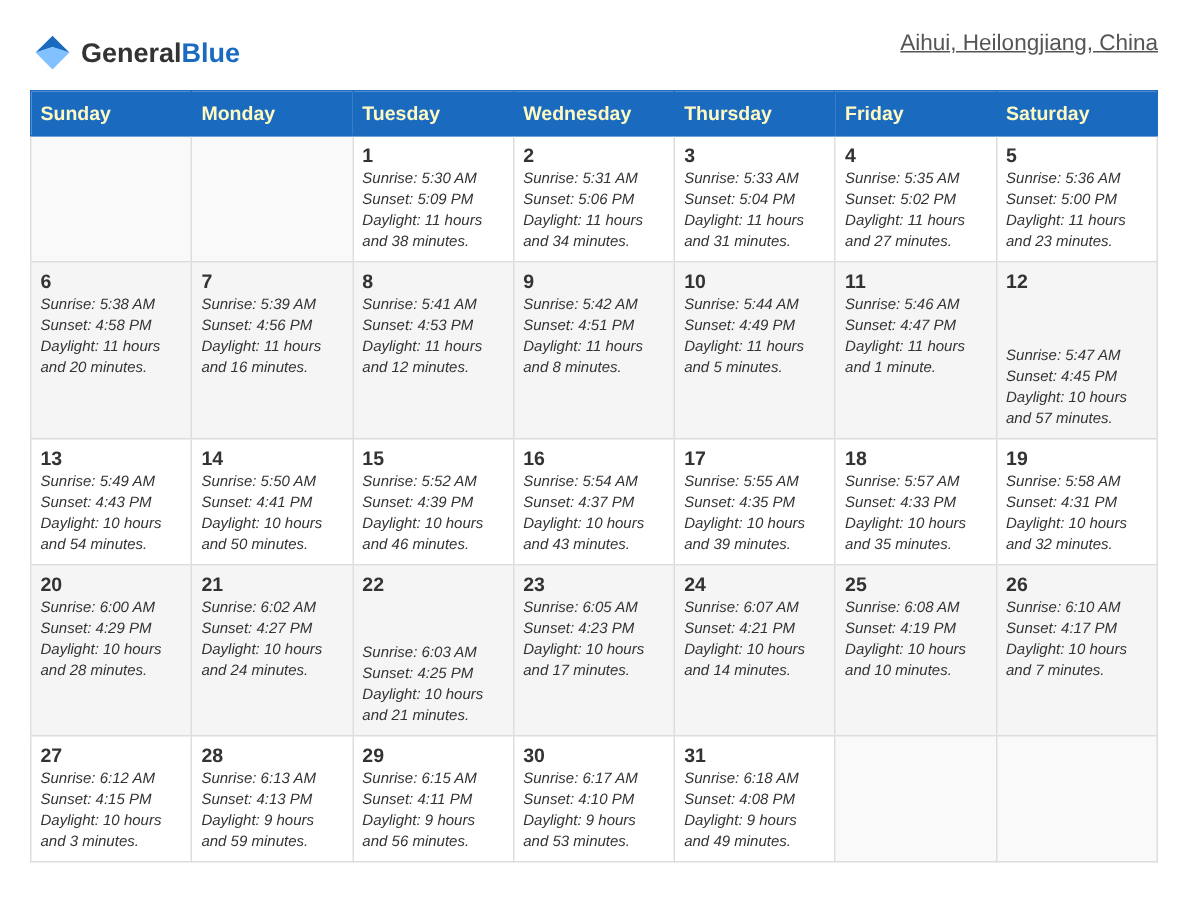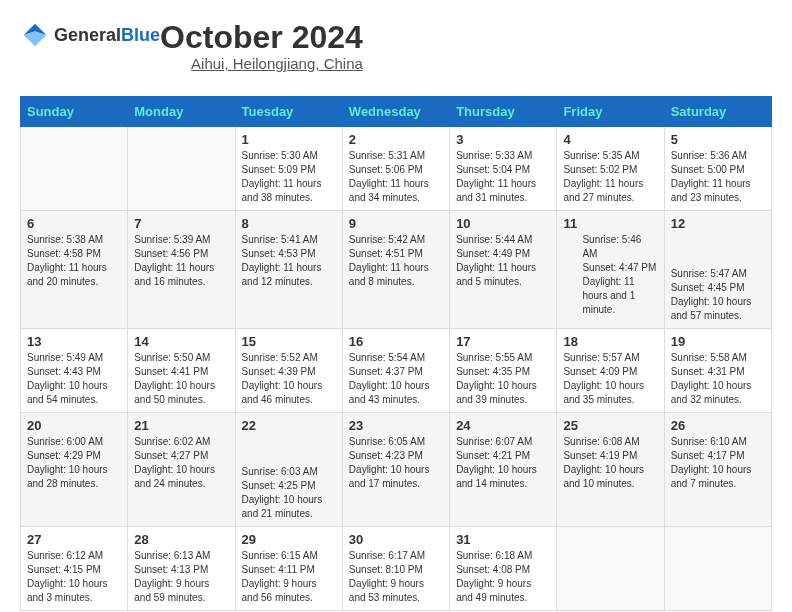--- a/index.html
+++ b/index.html
@@ -6,22 +6,22 @@
     body {
       font-family: Arial, sans-serif;
       background: #fff;
       width: 792px;
       min-height: 612px;
       padding: 20px;
     }
     .header {
       display: flex;
       align-items: flex-start;
-      justify-content: flex-start;
-      margin-bottom: 24px;
+      justify-content: space-between;
+      margin-bottom: 10px;
     }
     .logo {
       display: flex;
       align-items: center;
       gap: 4px;
     }
     .logo-text-general {
       font-size: 18px;
       font-weight: bold;
       color: #333;
@@ -49,21 +49,21 @@
       color: #555;
       text-decoration: underline;
     }
     .calendar {
       width: 100%;
       border-collapse: collapse;
       border: 1px solid #ccc;
     }
     .calendar th {
       background: #1a6bbf;
-      color: #5eead4;
+      color: #fef9c3;
       font-size: 13px;
       font-weight: bold;
       padding: 7px 6px;
       text-align: left;
       border: 1px solid #1a6bbf;
     }
     .calendar td {
       vertical-align: top;
       padding: 5px 6px;
       font-size: 10.5px;
@@ -82,40 +82,40 @@
     .day-number {
       font-size: 13px;
       font-weight: bold;
       display: block;
       margin-bottom: 2px;
     }
     .day-info {
       font-size: 10px;
       line-height: 1.4;
       color: #333;
+      font-style: italic;
     }
     .empty-cell {
       background: #f9f9f9 !important;
     }
   </style>
 </head>
 <body>
 
 <div class="header">
   <div class="logo">
     <svg class="logo-icon" viewBox="0 0 40 40" xmlns="http://www.w3.org/2000/svg">
       <polygon points="20,5 35,20 20,15 5,20" fill="#1a6bbf"></polygon>
       <polygon points="20,15 35,20 20,35 5,20" fill="#4da6ff" opacity="0.7"></polygon>
     </svg>
     <div>
       <span class="logo-text-general">General</span><span class="logo-text-blue">Blue</span>
     </div>
   </div>
   <div class="title-block">
-    <div class="month-title">October 2024</div>
     <div class="location-title">Aihui, Heilongjiang, China</div>
   </div>
 </div>
 
 <table class="calendar">
   <thead>
     <tr>
     <th>Sunday</th>
         <th>Monday</th>
         <th>Tuesday</th>
@@ -186,21 +186,21 @@
 Daylight: 11 hours and 8 minutes.</div>
         </td>
         <td>
           <span class="day-number">10</span>
           <div class="day-info" style="white-space: pre-line;">Sunrise: 5:44 AM
 Sunset: 4:49 PM
 Daylight: 11 hours and 5 minutes.</div>
         </td>
         <td>
           <span class="day-number">11</span>
-          <div class="day-info" style="white-space: pre-line; margin-left: 19px;">Sunrise: 5:46 AM
+          <div class="day-info" style="white-space: pre-line;">Sunrise: 5:46 AM
 Sunset: 4:47 PM
 Daylight: 11 hours and 1 minute.</div>
         </td>
         <td>
           <span class="day-number">12</span>
           <div class="day-info" style="white-space: pre-line; margin-top: 36px;">Sunrise: 5:47 AM
 Sunset: 4:45 PM
 Daylight: 10 hours and 57 minutes.</div>
         </td>
       </tr>
@@ -231,21 +231,21 @@
         </td>
         <td>
           <span class="day-number">17</span>
           <div class="day-info" style="white-space: pre-line;">Sunrise: 5:55 AM
 Sunset: 4:35 PM
 Daylight: 10 hours and 39 minutes.</div>
         </td>
         <td>
           <span class="day-number">18</span>
           <div class="day-info" style="white-space: pre-line;">Sunrise: 5:57 AM
-Sunset: 4:09 PM
+Sunset: 4:33 PM
 Daylight: 10 hours and 35 minutes.</div>
         </td>
         <td>
           <span class="day-number">19</span>
           <div class="day-info" style="white-space: pre-line;">Sunrise: 5:58 AM
 Sunset: 4:31 PM
 Daylight: 10 hours and 32 minutes.</div>
         </td>
       </tr>
       <tr>
@@ -307,21 +307,21 @@
         </td>
         <td>
           <span class="day-number">29</span>
           <div class="day-info" style="white-space: pre-line;">Sunrise: 6:15 AM
 Sunset: 4:11 PM
 Daylight: 9 hours and 56 minutes.</div>
         </td>
         <td>
           <span class="day-number">30</span>
           <div class="day-info" style="white-space: pre-line;">Sunrise: 6:17 AM
-Sunset: 8:10 PM
+Sunset: 4:10 PM
 Daylight: 9 hours and 53 minutes.</div>
         </td>
         <td>
           <span class="day-number">31</span>
           <div class="day-info" style="white-space: pre-line;">Sunrise: 6:18 AM
 Sunset: 4:08 PM
 Daylight: 9 hours and 49 minutes.</div>
         </td>
         <td class="empty-cell"></td>
         <td class="empty-cell"></td>

